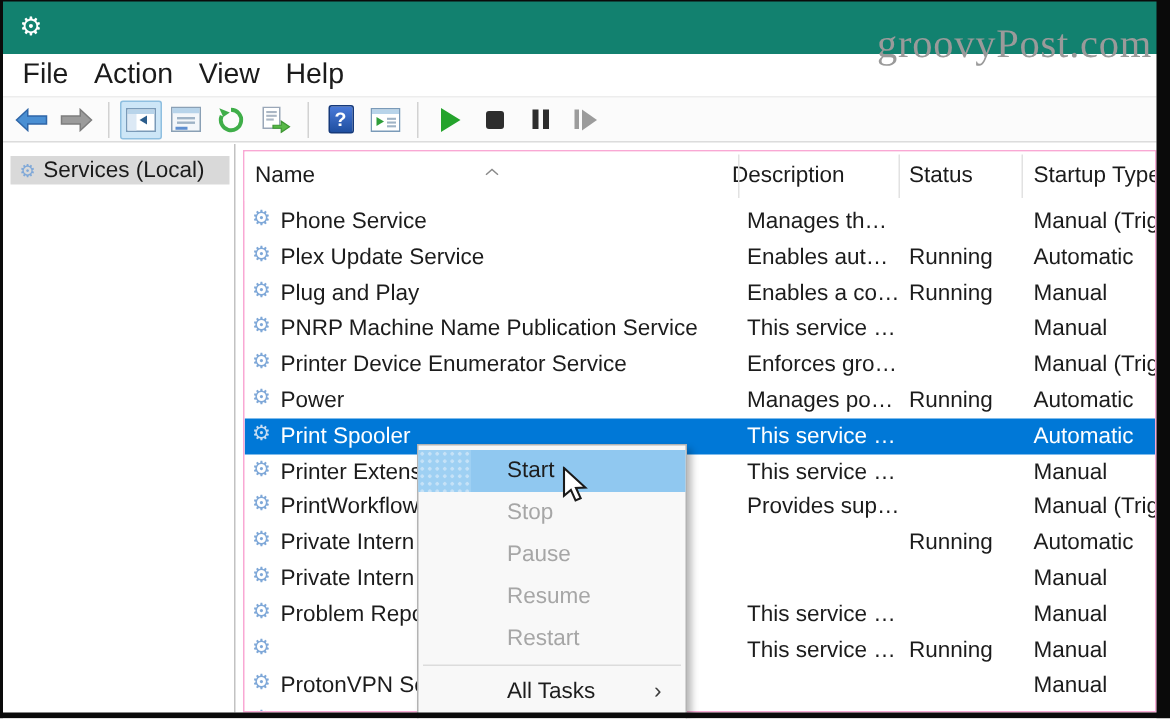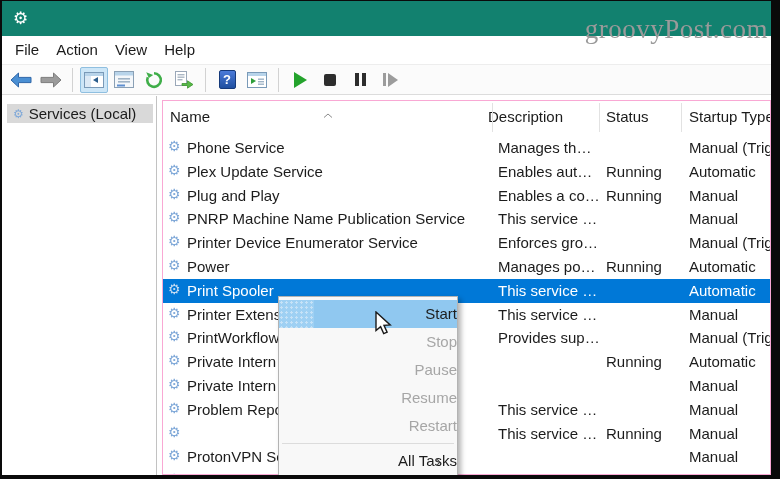--- a/index.html
+++ b/index.html
@@ -17,21 +17,21 @@
 
   
   .titlebar { position:absolute; top:0; left:0; right:0; height:36px; background:#12816f; z-index:1; }
   .title-gear { position:absolute; left:13px; top:8px; font-family:"DejaVu Sans", sans-serif; font-size:17px; color:#ffffff; line-height:20px; }
   .title-text { position:absolute; left:38px; top:0; line-height:36px; color:#ffffff; font-size:15px;margin-top:46px; }
 
   .watermark { position:absolute; top:14px; right:12px; z-index:40; font-family:"Liberation Serif","DejaVu Serif",serif; font-size:27px; color:#9a9a9a; letter-spacing:0.5px; }
 
   
   .menubar { position:absolute; top:36px; left:2px; right:9px; height:28px; background:#ffffff; padding-left:13px; z-index:1; }
-  .mitem { display:inline-block; line-height:28px; font-size:15px; color:#1b1b1b; margin-right:17px; }
+  .mitem { display:inline-block; line-height:28px; font-size:19px; color:#1b1b1b; margin-right:17px; }
 
   
   .toolbar { position:absolute; top:64px; left:2px; right:9px; height:31px; background:#fbfbfb; border-top:1px solid #ededed; border-bottom:1px solid #dcdcdc; display:flex; align-items:center; padding-left:5px; gap:2px; z-index:1; }
   .tbtn { width:28px; height:26px; display:flex; align-items:center; justify-content:center; border:1px solid transparent; border-radius:2px; flex:0 0 auto; }
   .tbtn.pressed { background:#cde6f7; border-color:#8fbfe0; }
   .tsep { width:1px; height:24px; background:#d2d2d2; margin:0 5px; flex:0 0 auto; }
   .play-tri { width:0; height:0; border-left:13px solid #24a32c; border-top:8px solid transparent; border-bottom:8px solid transparent; }
   .stop-sq { width:12px; height:12px; background:#2d2d2d; border-radius:2px; }
   .pause-bars { display:flex; gap:3px; }
   .pause-bars i { display:block; width:4px; height:13px; background:#2d2d2d; }
@@ -58,21 +58,21 @@
   .lv-body { position:absolute; top:35px; left:0; right:0; bottom:0; overflow:hidden; }
   .row { position:relative; height:23.8px; font-size:15px; color:#1c1c1c; }
   .row.selected { background:#0078d7; color:#ffffff; }
   .row .gear { position:absolute; left:5px; top:2px; font-family:"DejaVu Sans", sans-serif; font-size:14px; color:#7fa8d8; }
   .row.selected .gear { color:#c7ddf2; }
   .cell { position:absolute; top:3px; white-space:nowrap; }
   .c-name { left:24px; } .c-desc { left:335px; } .c-status { left:443px; } .c-startup { left:526px; }
 
   
   .ctxmenu { position:absolute; left:278px; top:296px; width:180px; height:188px; background:#f8f8f8; border:1px solid #b3b3b3; box-shadow:3px 3px 5px rgba(0,0,0,0.3); padding-top:3px; z-index:30; }
-  .cm-item { position:relative; height:28px; line-height:28px; padding-left:38px; font-size:15px; color:#1d1d1d;text-align:right; }
+  .cm-item { position:relative; height:28px; line-height:28px; padding-left:59px; font-size:15px; color:#1d1d1d; }
   .cm-item.highlighted { background:#90c8f0; }
   .cm-item.highlighted::before { content:""; position:absolute; left:0; top:0; bottom:0; width:35px;
       background-color:#9ed0f3; background-image:radial-gradient(#c6e2f7 1.2px, transparent 1.3px); background-size:5px 5px; }
   .cm-item.disabled { color:#a6a6a6; }
   .cm-sep { height:1px; background:#dcdcdc; margin:3px 3px; }
   .cm-arrow { position:absolute; right:16px; top:0; font-size:15px; color:#3c3c3c; }
 
   .cursor { position:absolute; left:374px; top:311px; z-index:70; }
 </style>
 </head>

